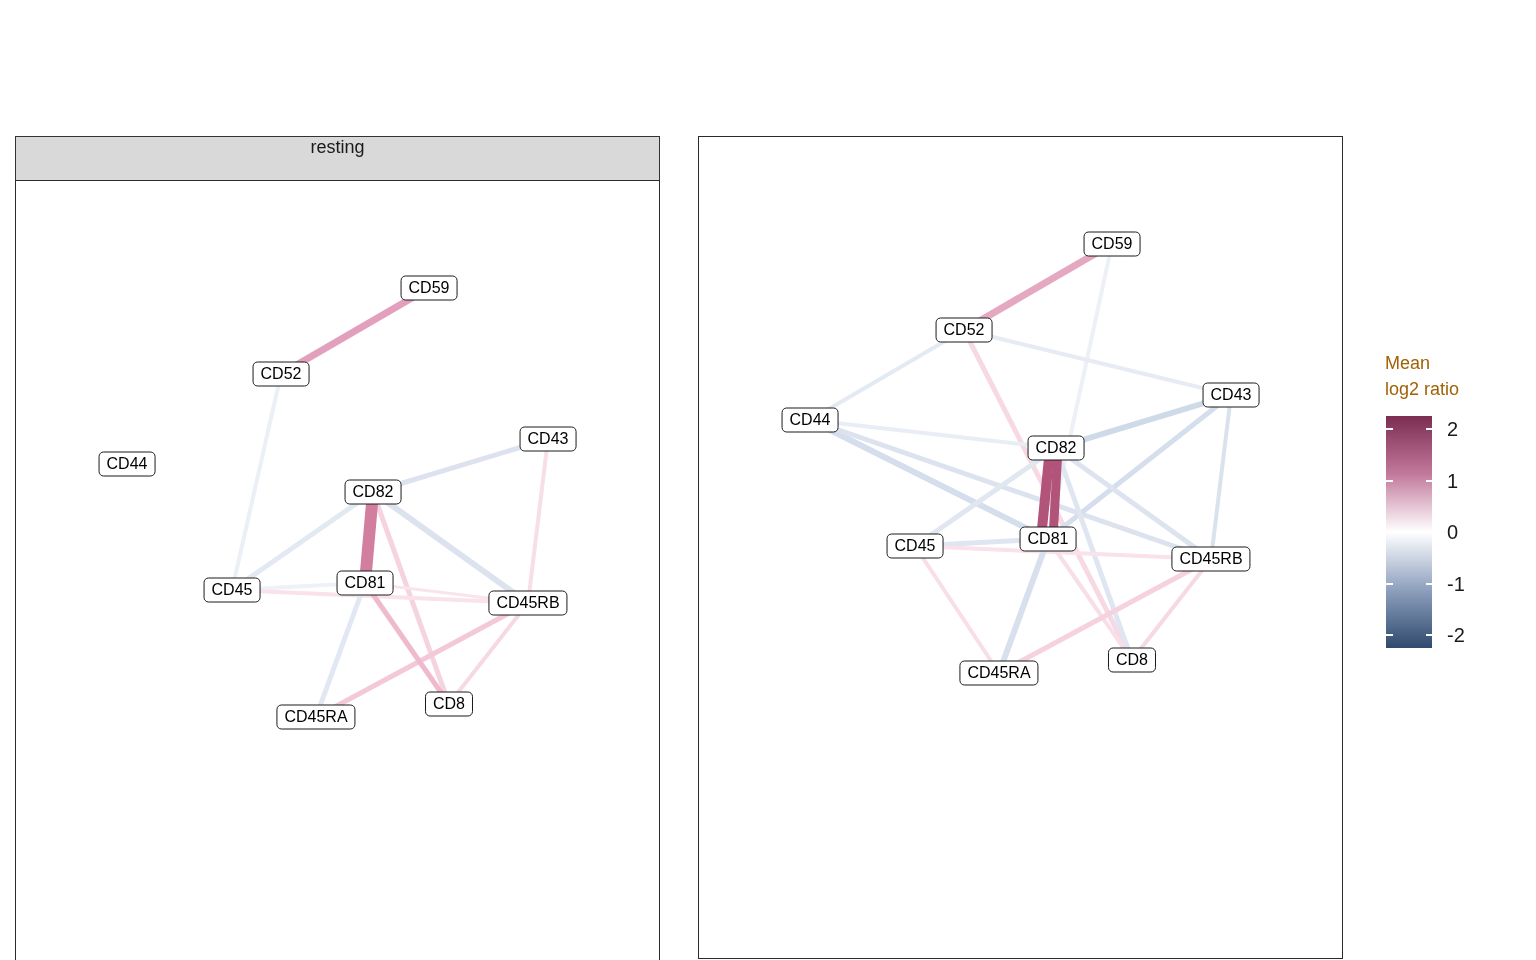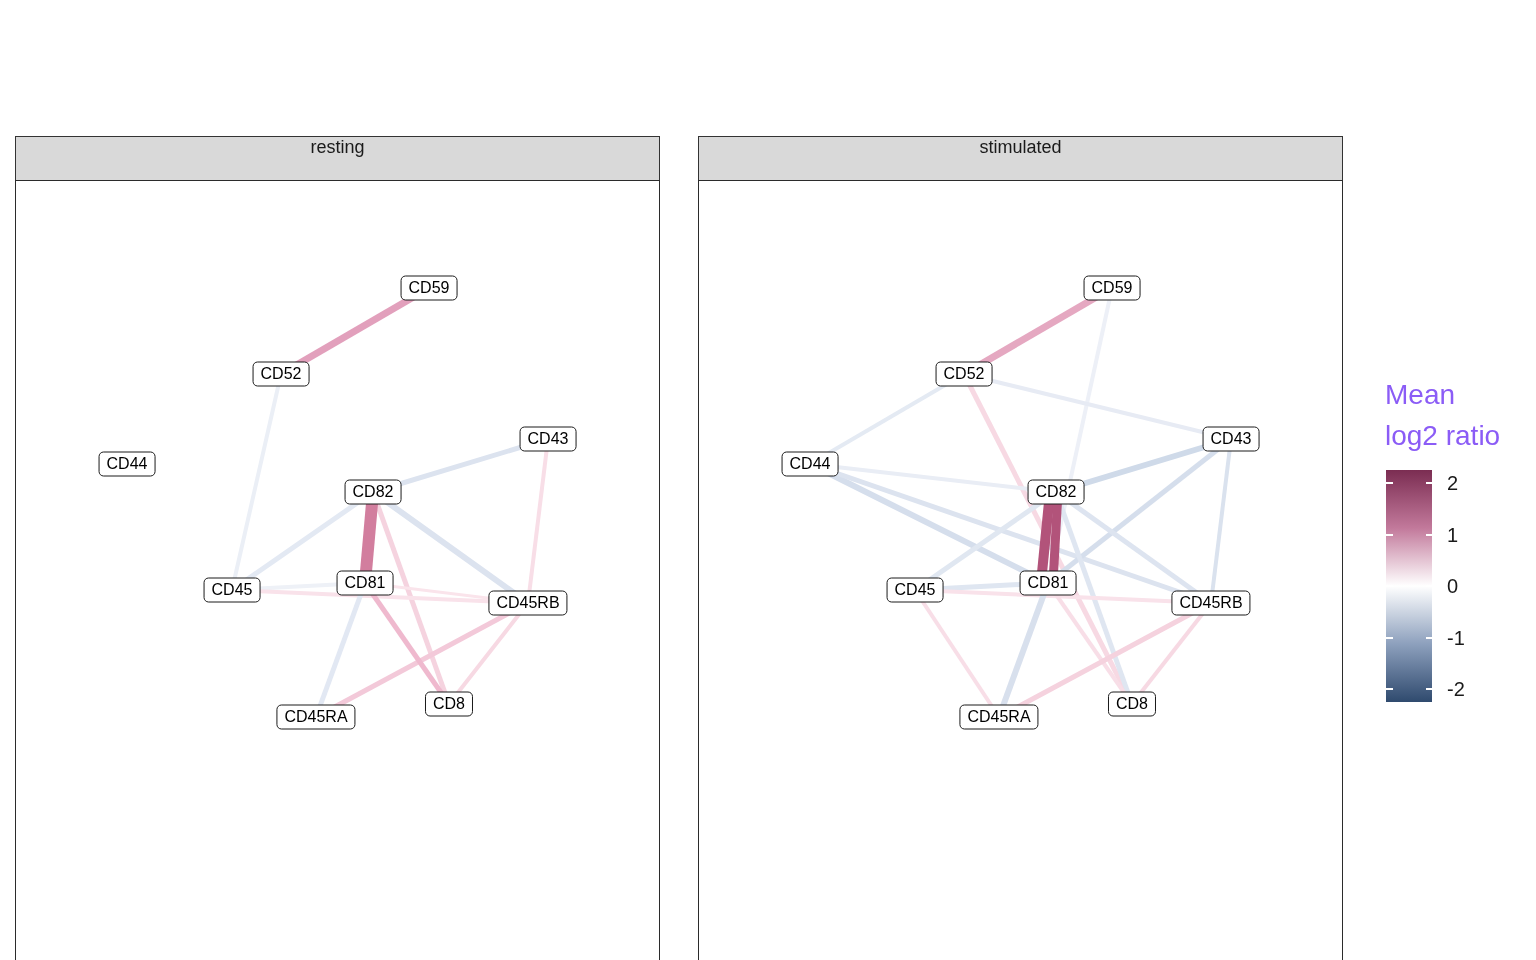--- a/index.html
+++ b/index.html
@@ -22,23 +22,22 @@
   }
   .panel-body svg{position:absolute;left:0;top:0;}
   .node-label{
     position:absolute;transform:translate(-50%,-50%);
     background:#FFFFFF;border:1.5px solid #1A1A1A;border-radius:5px;
     padding:1px 7px 2px 7px;font-size:16px;color:#000000;white-space:nowrap;
     line-height:1.25;
   }
   .legend{position:absolute;left:1385px;top:350px;width:150px;}
   .legend-title{
-    font-size:28px;color:#8b5cf6;line-height:1.45;white-space:pre-line;
+    font-size:18px;color:#a16207;line-height:1.45;white-space:pre-line;
     margin-bottom:12px;
-    margin-top:25px;
   }
   .legend-bar-wrap{position:relative;margin-top:14px;}
   .legend-bar{position:absolute;left:1px;top:0;width:46px;height:232px;}
   .legend-tick-label{
     position:absolute;left:62px;transform:translateY(-50%);
     font-size:20px;color:#1A1A1A;
   }
   .legend-tickmark{
     position:absolute;height:2px;width:7px;background:#FFFFFF;
   }
@@ -75,23 +74,20 @@
       <div class="node-label" style="left: 357px; top: 311px;">CD82</div>
       <div class="node-label" style="left: 349px; top: 402px;">CD81</div>
       <div class="node-label" style="left: 216px; top: 409px;">CD45</div>
       <div class="node-label" style="left: 512px; top: 422px;">CD45RB</div>
       <div class="node-label" style="left: 300px; top: 536px;">CD45RA</div>
       <div class="node-label" style="left: 433px; top: 523px;">CD8</div>
     </div>
 </div>
 
 <div class="panel-wrap right">
-  <div class="strip">
-    <span>stimulated</span>
-  </div>
   <div class="panel-body">
       <svg width="642" height="638">
         <line x1="413" y1="107" x2="349" y2="402" stroke="#EDF0F7" stroke-width="4" stroke-linecap="butt"></line>
         <line x1="532" y1="258" x2="265" y2="193" stroke="#E7EBF4" stroke-width="4" stroke-linecap="butt"></line>
         <line x1="111" y1="283" x2="265" y2="193" stroke="#E4EAF3" stroke-width="4" stroke-linecap="butt"></line>
         <line x1="265" y1="193" x2="433" y2="523" stroke="#F7D9E3" stroke-width="5" stroke-linecap="butt"></line>
         <line x1="111" y1="283" x2="357" y2="311" stroke="#E9EDF5" stroke-width="4" stroke-linecap="butt"></line>
         <line x1="111" y1="283" x2="349" y2="402" stroke="#D5DEEC" stroke-width="6" stroke-linecap="butt"></line>
         <line x1="111" y1="283" x2="512" y2="422" stroke="#DCE3EF" stroke-width="5" stroke-linecap="butt"></line>
         <line x1="532" y1="258" x2="357" y2="311" stroke="#CFDAE9" stroke-width="6" stroke-linecap="butt"></line>

